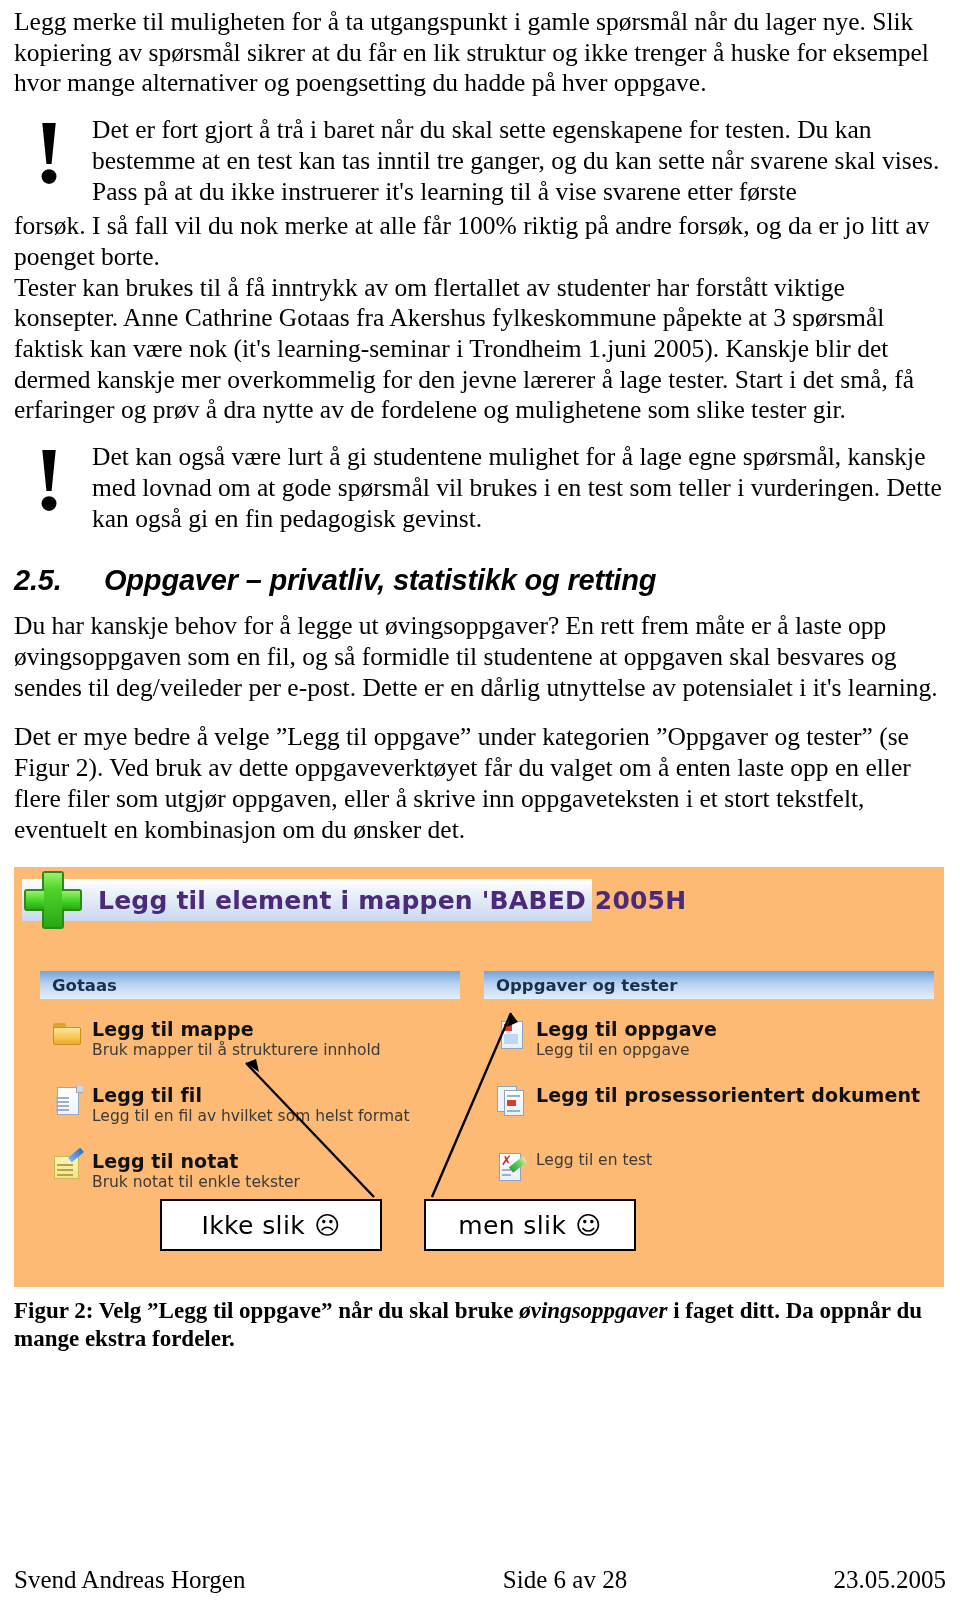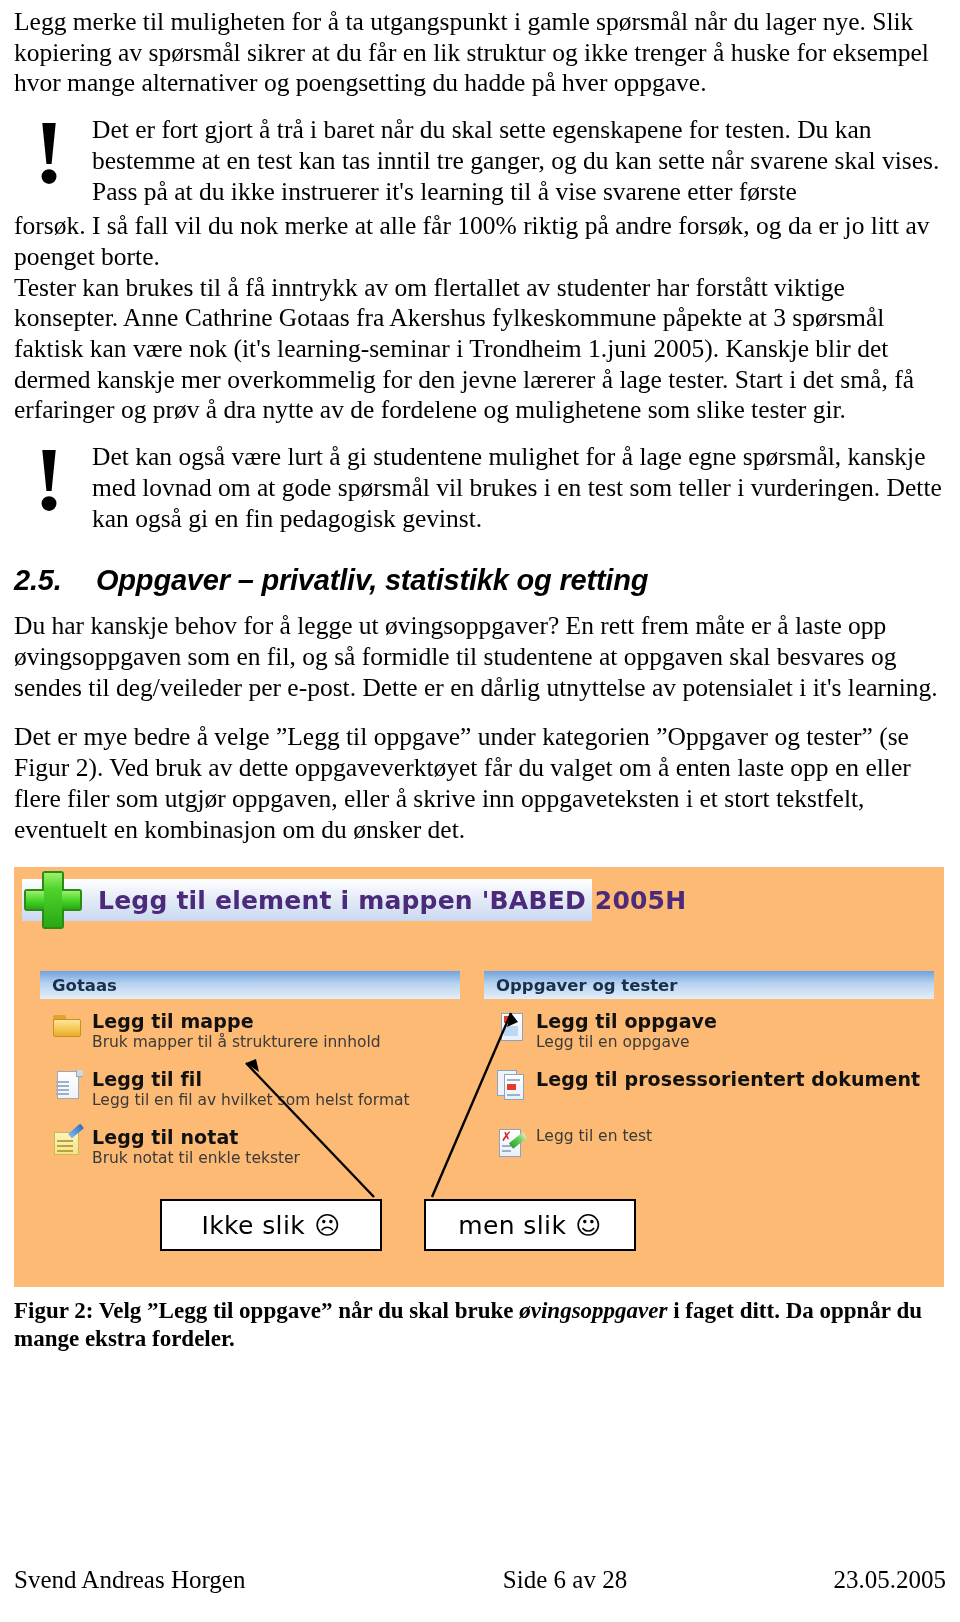--- a/index.html
+++ b/index.html
@@ -67,21 +67,21 @@
   
   .h2 {
     font-family: "Liberation Sans", "DejaVu Sans", sans-serif;
     font-style: italic;
     font-weight: bold;
     font-size: 29px;
     letter-spacing: -0.2px;
     margin: 26px 0 14px 0;
     display: flex;
     align-items: baseline;
-    gap: 0;
+    gap: 8px;
   }
   .h2 .num { width: 82px; flex: 0 0 82px; }
   .h2 .ttl { flex: 1 1 auto; }
 
   
   .figure {
     position: relative;
     margin-top: 22px;
     width: 930px;
     height: 420px;
@@ -153,21 +153,21 @@
     align-items: center;
     padding-left: 12px;
     font-family: "DejaVu Sans", "Liberation Sans", sans-serif;
     font-weight: bold;
     font-size: 16.5px;
     color: #18304f;
   }
 
   .item {
     position: relative;
-    margin-top: 12px;
+    margin-top: 20px;
     padding-left: 52px;
     min-height: 46px;
   }
   .item .lbl {
     font-family: "DejaVu Sans", "Liberation Sans", sans-serif;
     font-weight: bold;
     font-size: 19px;
     color: #111;
     line-height: 1.1;
     letter-spacing: 0.1px;

